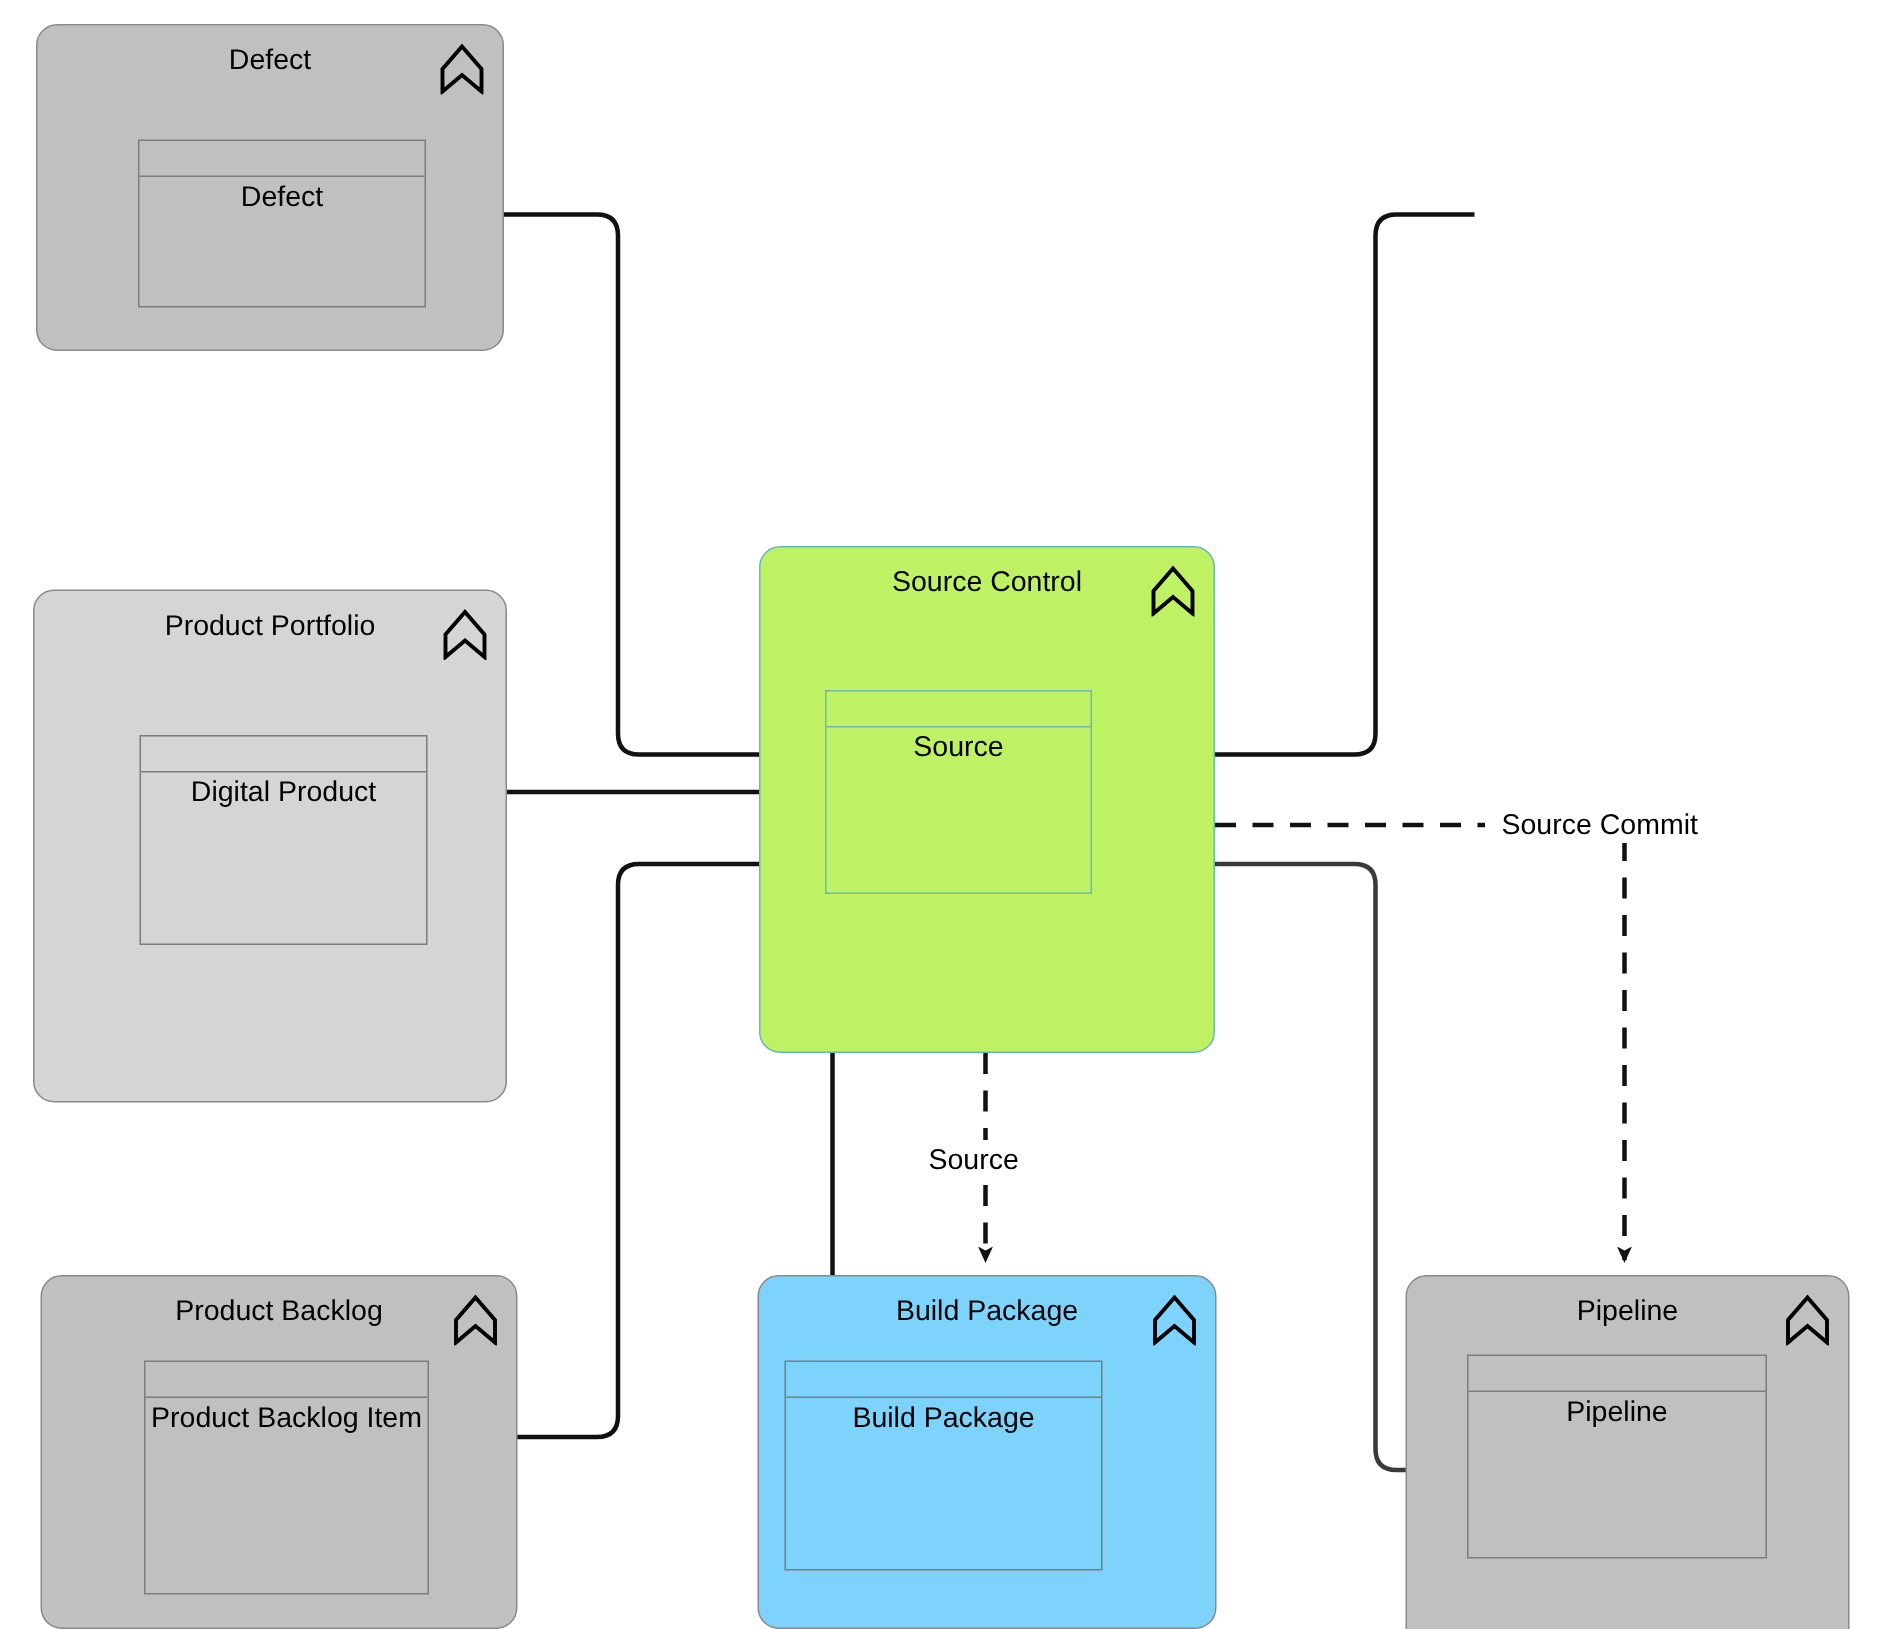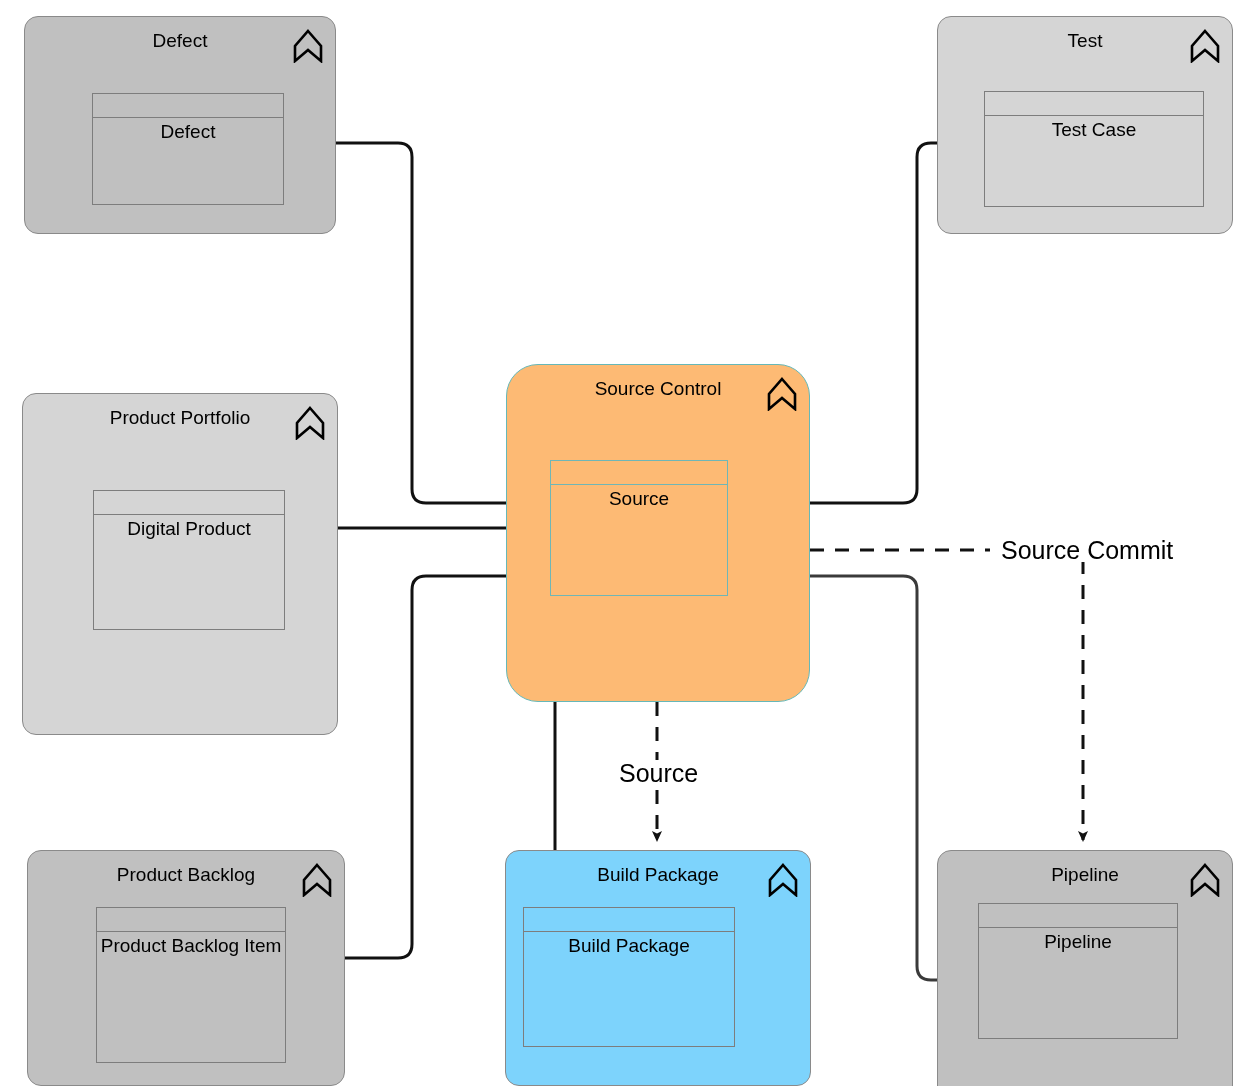--- a/index.html
+++ b/index.html
@@ -70,21 +70,21 @@
     left: 2px;
     right: 2px;
     top: 26px;
     text-align: center;
     font-size: 19px;
     line-height: 24px;
     color: #000000;
   }
   .edge-label {
     position: absolute;
-    font-size: 25px;
+    font-size: 19px;
     line-height: 23px;
     color: #000000;
     background: #ffffff;
     white-space: nowrap;
     padding: 0 3px;
   }
 </style>
 </head>
 <body>
 
@@ -122,47 +122,35 @@
       <svg viewBox="0 0 30 34" width="30" height="34">
         <path d="M15 2 L28 17 L28 32 L15 21 L2 32 L2 17 Z" fill="none" stroke="#000" stroke-width="2.6" stroke-linejoin="miter"></path>
       </svg>
     </span>
     <div class="inner" style="left:67px; top:76px; width:192px; height:112px;">
       <div class="inner-strip"></div>
       <div class="inner-label">Defect</div>
     </div>
   </div>
 
-  <div class="group" style="left:937px; top:16px; width:296px; height:218px; background:#D5D5D5;">
-    <div class="group-title">Test</div>
-    <span class="chevron">
-      <svg viewBox="0 0 30 34" width="30" height="34">
-        <path d="M15 2 L28 17 L28 32 L15 21 L2 32 L2 17 Z" fill="none" stroke="#000" stroke-width="2.6" stroke-linejoin="miter"></path>
-      </svg>
-    </span>
-    <div class="inner" style="left:46px; top:74px; width:220px; height:116px;">
-      <div class="inner-strip"></div>
-      <div class="inner-label">Test Case</div>
-    </div>
-  </div>
 
   <div class="group" style="left:22px; top:378px; width:316px; height:342px; background:#D5D5D5;margin-top:15px;">
     <div class="group-title">Product Portfolio</div>
     <span class="chevron">
       <svg viewBox="0 0 30 34" width="30" height="34">
         <path d="M15 2 L28 17 L28 32 L15 21 L2 32 L2 17 Z" fill="none" stroke="#000" stroke-width="2.6" stroke-linejoin="miter"></path>
       </svg>
     </span>
     <div class="inner" style="left:70px; top:96px; width:192px; height:140px;padding-left:43px;">
       <div class="inner-strip"></div>
       <div class="inner-label">Digital Product</div>
     </div>
   </div>
 
-  <div class="group" style="left:506px; top:364px; width:304px; height:338px; background:#fdba74; border-color:#66b8b8;border-radius:32px;">
+  <div class="group" style="left:506px; top:364px; width:304px; height:338px; background:#bef264; border-color:#66b8b8;">
     <div class="group-title">Source Control</div>
     <span class="chevron">
       <svg viewBox="0 0 30 34" width="30" height="34">
         <path d="M15 2 L28 17 L28 32 L15 21 L2 32 L2 17 Z" fill="none" stroke="#000" stroke-width="2.6" stroke-linejoin="miter"></path>
       </svg>
     </span>
     <div class="inner" style="left:43px; top:95px; width:178px; height:136px; border-color:#6fb6b6;">
       <div class="inner-strip" style="border-bottom-color:#6fb6b6;"></div>
       <div class="inner-label">Source</div>
     </div>

